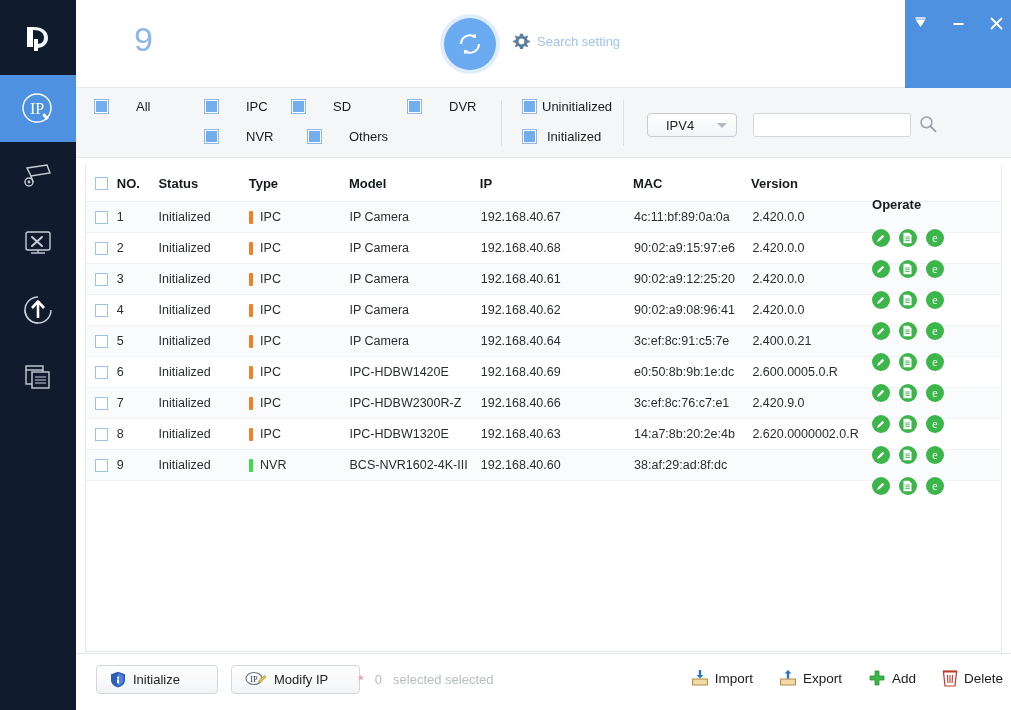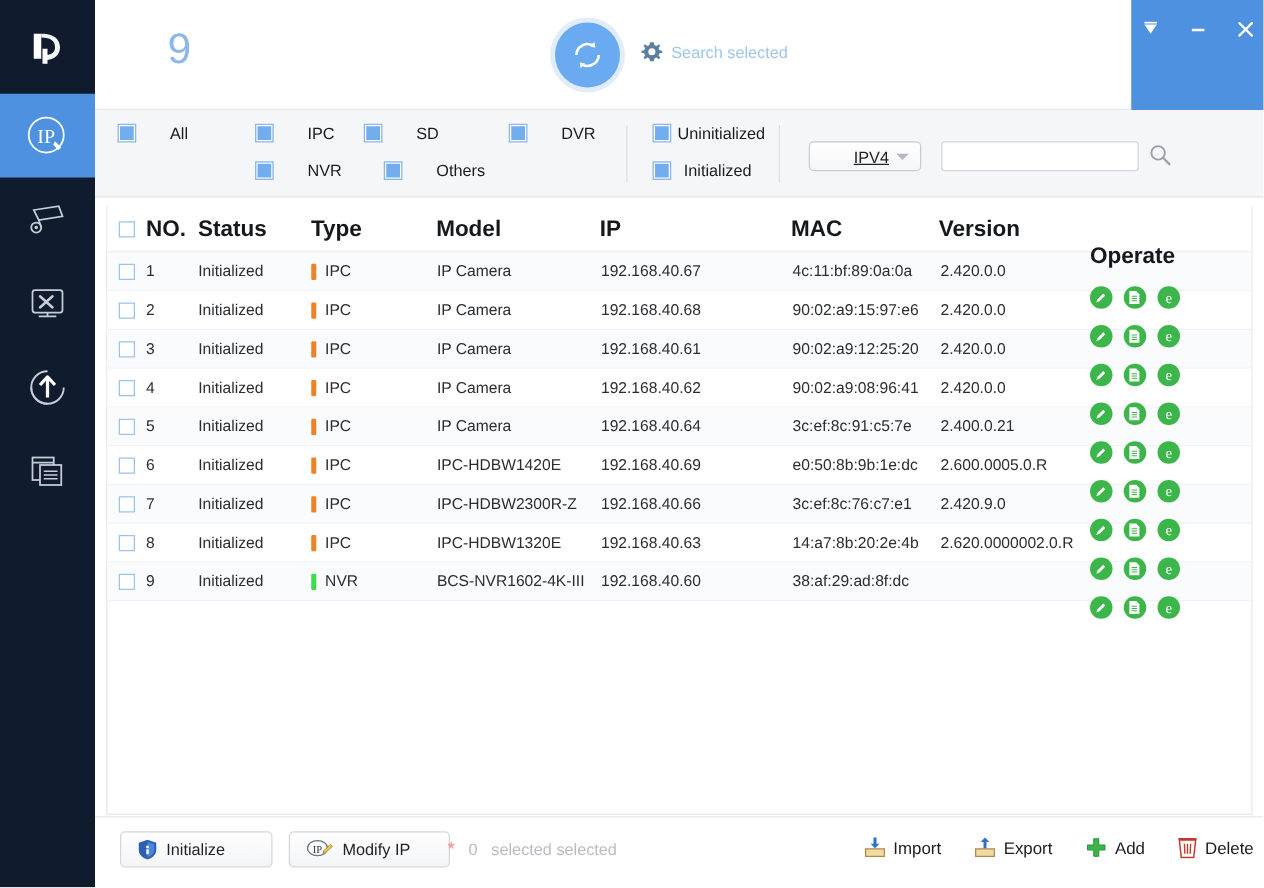--- a/index.html
+++ b/index.html
@@ -177,22 +177,21 @@
     border: 1px solid #c9ccd2;
     border-radius: 4px;
     box-sizing: border-box;
     display: flex;
     align-items: center;
     cursor: pointer;
   }
   .ipv4-text {
     font-size: 13px;
     color: #222;
-    margin-left: 35px;
-    text-decoration: underline;
+    margin-left: 18px;
   }
   .ipv4-arrow {
     position: absolute;
     right: 9px;
     top: 9px;
     width: 0; height: 0;
     border-left: 5px solid transparent;
     border-right: 5px solid transparent;
     border-top: 5px solid #b4b8bf;
   }
@@ -231,21 +230,21 @@
     border-top: none;
     box-sizing: border-box;
   }
   .thead {
     display: flex;
     align-items: center;
     height: 36px;
     background: #ffffff;
     border-bottom: 1px solid #e9ecf0;
     font-weight: bold;
-    font-size: 18px;
+    font-size: 13px;
     color: #15181c;
   }
   .trow {
     display: flex;
     align-items: center;
     height: 30px;
     font-size: 12.5px;
     color: #2a2d31;
     border-bottom: 1px solid #f0f2f5;
   }
@@ -412,21 +411,21 @@
         <path d="M20.5 4.4 L21.2 9 L16.8 8.2 Z" fill="#ffffff"></path>
         <path d="M9.5 25.6 L8.8 21 L13.2 21.8 Z" fill="#ffffff"></path>
       </svg>
     </div>
 
     <div class="search-setting">
       <svg width="17" height="17" viewBox="0 0 18 18">
         <path d="M9 0.8 L10.6 0.8 L11.1 3.2 L12.9 4.0 L14.9 2.6 L16.1 3.8 L14.7 5.8 L15.5 7.6 L17.9 8.1 L17.9 9.7 L15.5 10.2 L14.7 12.0 L16.1 14.0 L14.9 15.2 L12.9 13.8 L11.1 14.6 L10.6 17.0 L9 17.0 L7.4 17.0 L6.9 14.6 L5.1 13.8 L3.1 15.2 L1.9 14.0 L3.3 12.0 L2.5 10.2 L0.1 9.7 L0.1 8.1 L2.5 7.6 L3.3 5.8 L1.9 3.8 L3.1 2.6 L5.1 4.0 L6.9 3.2 L7.4 0.8 Z" fill="#5d7f9e"></path>
         <circle cx="9" cy="8.9" r="3.0" fill="#ffffff"></circle>
       </svg>
-      <span class="search-setting-label nosel">Search selected</span>
+      <span class="search-setting-label nosel">Search setting</span>
     </div>
 
     <div class="winctrl">
       <div class="winbtn">
         <svg width="13" height="13" viewBox="0 0 13 13">
           <path d="M1.5 2.5 L11.5 2.5 L6.5 10 Z" fill="#ffffff"></path>
           <path d="M1.5 1 L11.5 1" stroke="#ffffff" stroke-width="1.4"></path>
         </svg>
       </div>
       <div class="winbtn">

